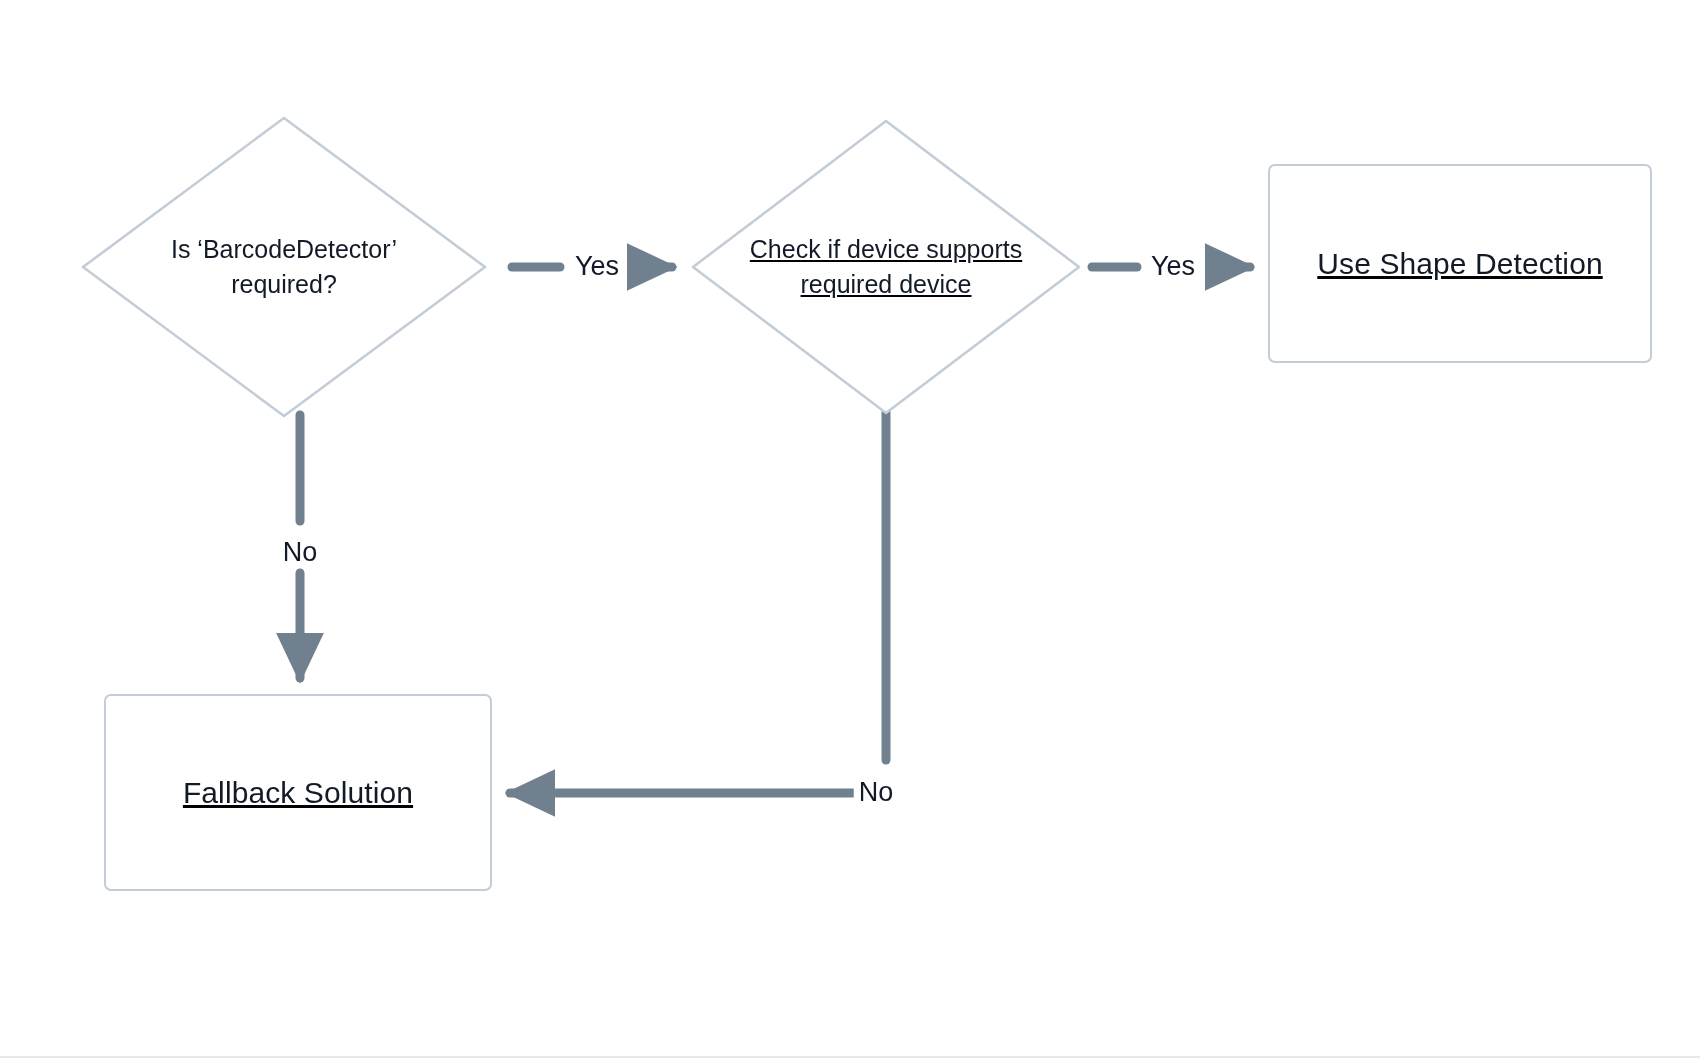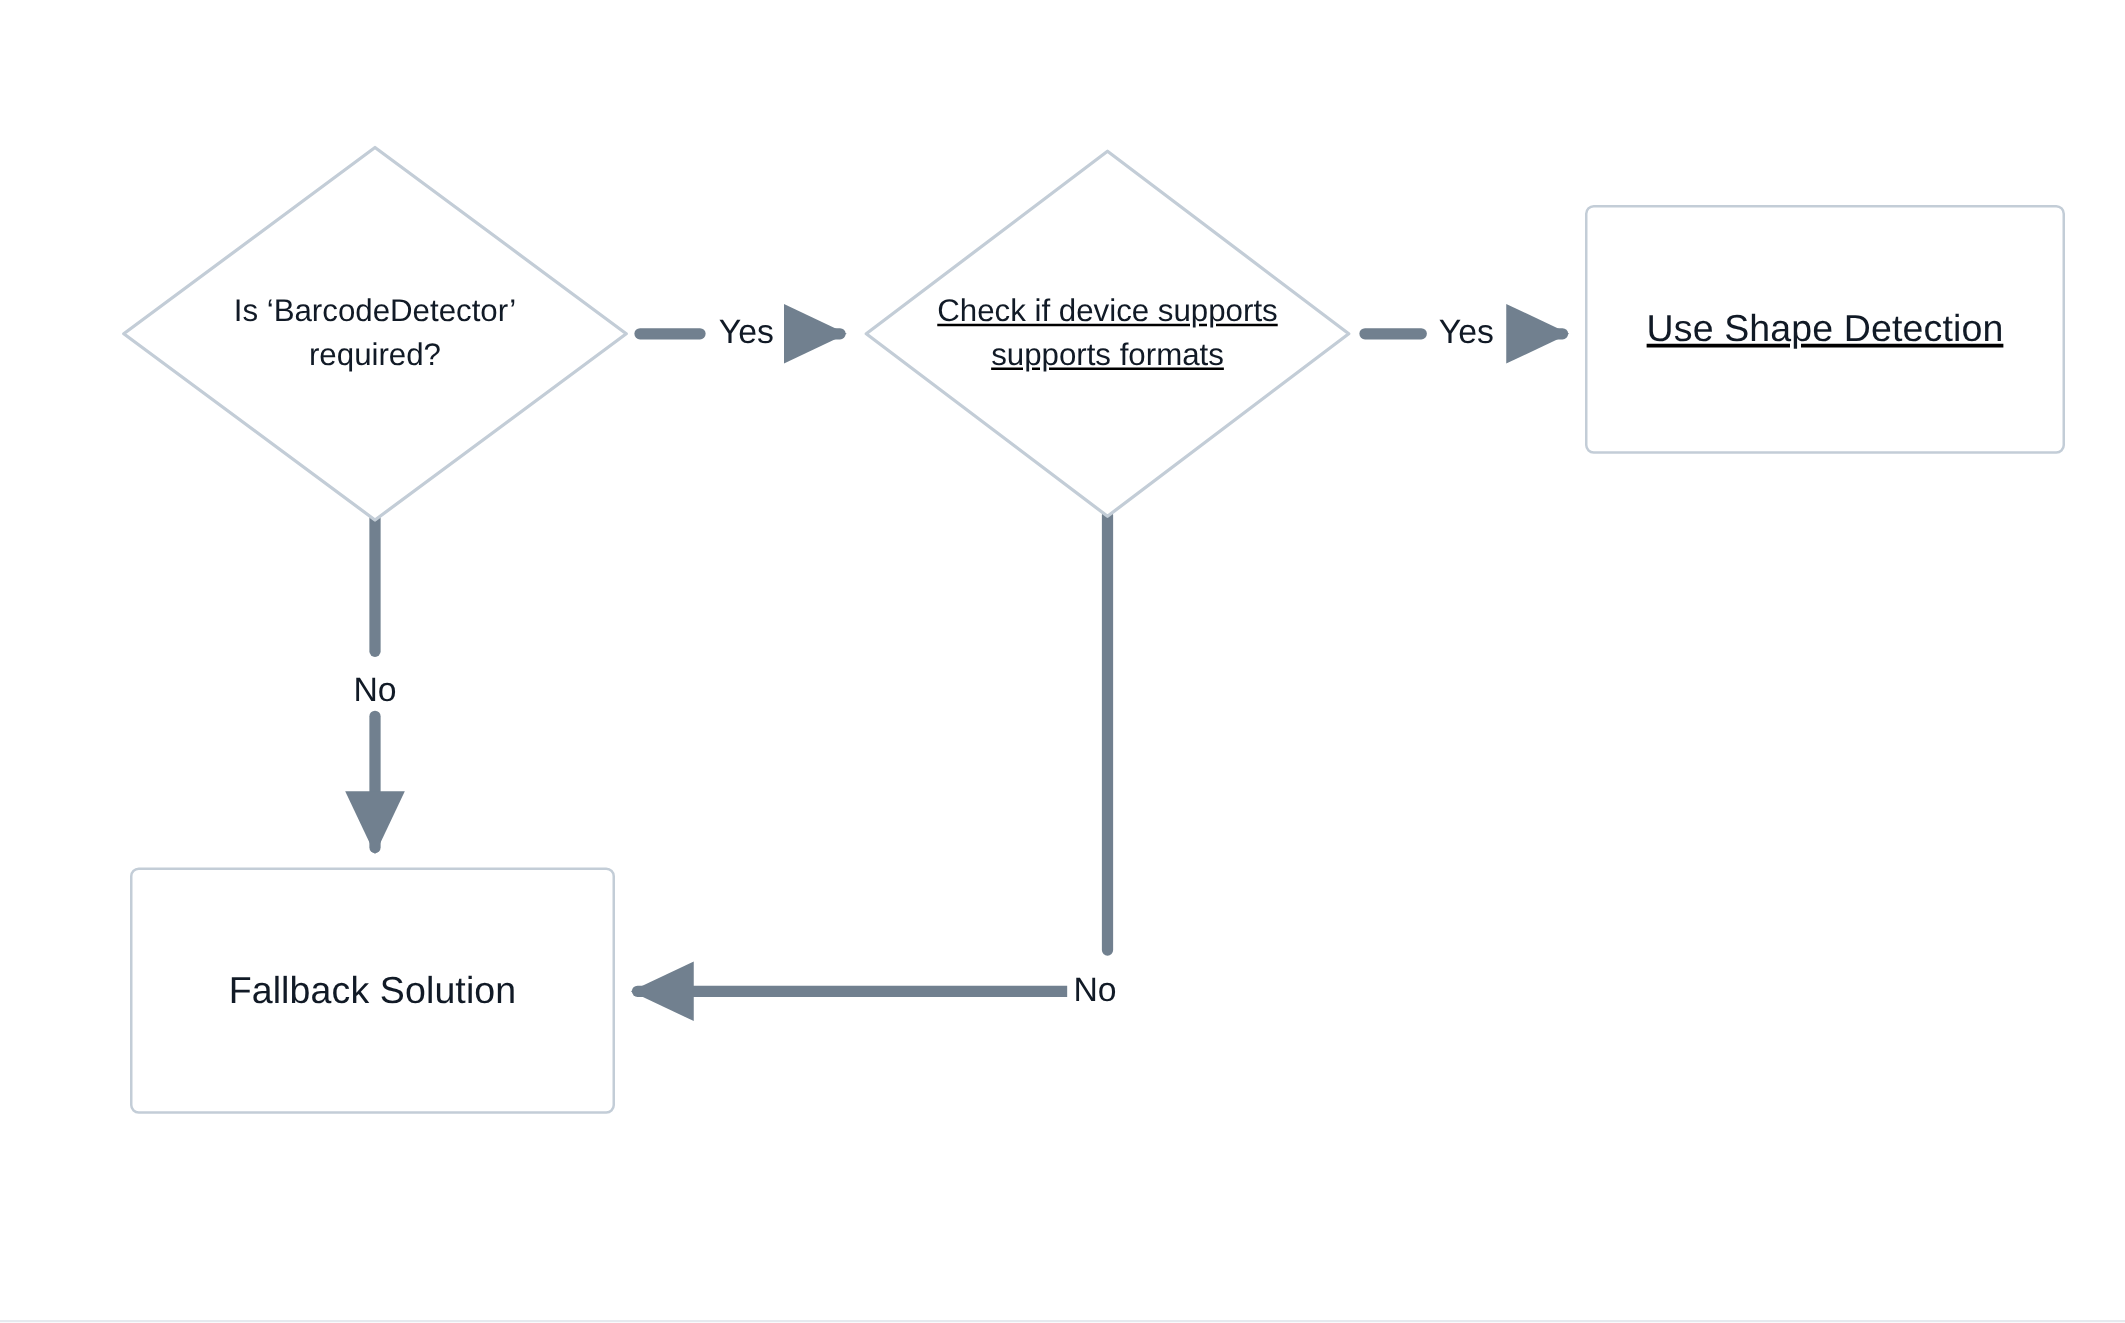--- a/index.html
+++ b/index.html
@@ -112,47 +112,47 @@
       <line x1="300" y1="415" x2="300" y2="521" stroke="#71808f" stroke-width="9" stroke-linecap="round"></line>
       <line x1="300" y1="573" x2="300" y2="678" stroke="#71808f" stroke-width="9" stroke-linecap="round" marker-end="url(#arrowhead)"></line>
     </g>
 
     <g>
       <line x1="886" y1="412" x2="886" y2="760" stroke="#71808f" stroke-width="9" stroke-linecap="round"></line>
       <line x1="880" y1="793" x2="510" y2="793" stroke="#71808f" stroke-width="9" stroke-linecap="round" marker-end="url(#arrowhead)"></line>
     </g>
   </svg>
 
-  <div class="node node-diamond" style="left:96px; top:115px; width:408px; height:304px;">
+  <div class="node node-diamond" style="left:80px; top:115px; width:408px; height:304px;">
     <svg class="diamond-shape" viewBox="0 0 408 304" xmlns="http://www.w3.org/2000/svg" preserveAspectRatio="none">
       <polygon points="204,3 405,152 204,301 3,152" fill="#ffffff" stroke="#c3cdd7" stroke-width="2.6" stroke-linejoin="round"></polygon>
     </svg>
     <div class="node-label">
       <div>Is ‘BarcodeDetector’</div>
       <div>required?</div>
     </div>
   </div>
 
   <div class="node node-diamond" style="left:690px; top:118px; width:392px; height:298px;text-decoration:underline;">
     <svg class="diamond-shape" viewBox="0 0 392 298" xmlns="http://www.w3.org/2000/svg" preserveAspectRatio="none">
       <polygon points="196,3 389,149 196,295 3,149" fill="#ffffff" stroke="#c3cdd7" stroke-width="2.6" stroke-linejoin="round"></polygon>
     </svg>
     <div class="node-label">
       <div>Check if device supports</div>
-      <div>supports formats</div>
+      <div>required device</div>
     </div>
   </div>
 
   <div class="node node-box" style="left:1268px; top:164px; width:384px; height:199px;text-decoration:underline;">
     <div class="node-label">
       <div>Use Shape Detection</div>
     </div>
   </div>
 
-  <div class="node node-box" style="left:104px; top:694px; width:388px; height:197px;">
+  <div class="node node-box" style="left:104px; top:694px; width:388px; height:197px;text-decoration:underline;">
     <div class="node-label">
       <div>Fallback Solution</div>
     </div>
   </div>
 
   <div class="edge-label" style="left:597px; top:266px;">Yes</div>
 
   <div class="edge-label" style="left:300px; top:552px;">No</div>
 
   <div class="edge-label" style="left:1173px; top:266px;">Yes</div>

